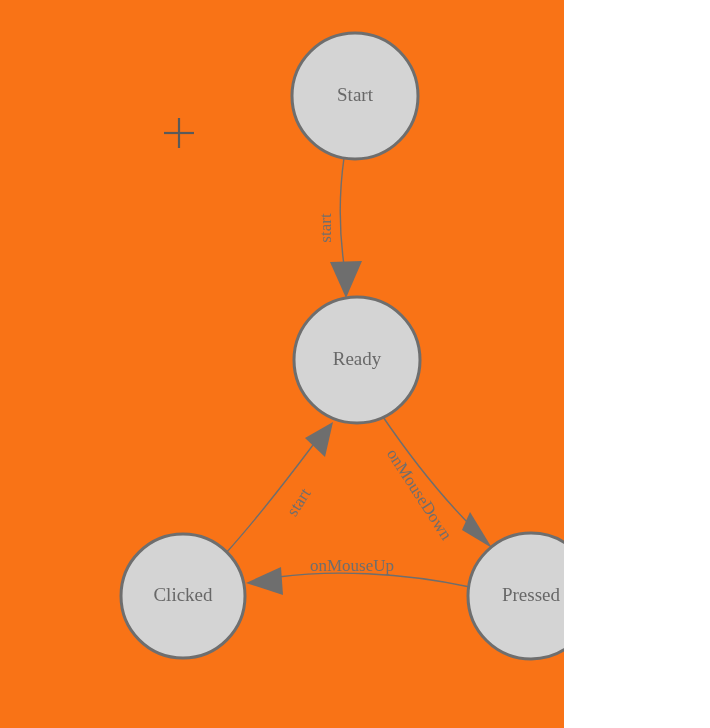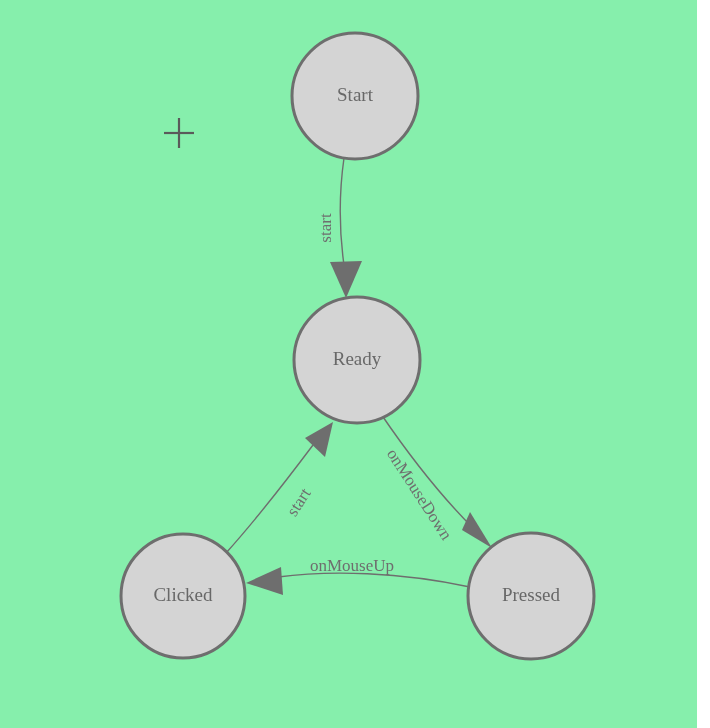--- a/index.html
+++ b/index.html
@@ -6,23 +6,23 @@
   html, body {
     margin: 0;
     padding: 0;
     background: #ffffff;
   }
   body {
     font-family: "Liberation Serif", "DejaVu Serif", serif;
   }
   #canvas-root {
     position: relative;
-    width: 697px;
+    width: 564px;
     height: 728px;
-    background: #86efac;
+    background: #f97316;
     overflow: hidden;
   }
   #diagram-svg {
     position: absolute;
     left: 0;
     top: 0;
     width: 710px;
     height: 728px;
     display: block;
   }

